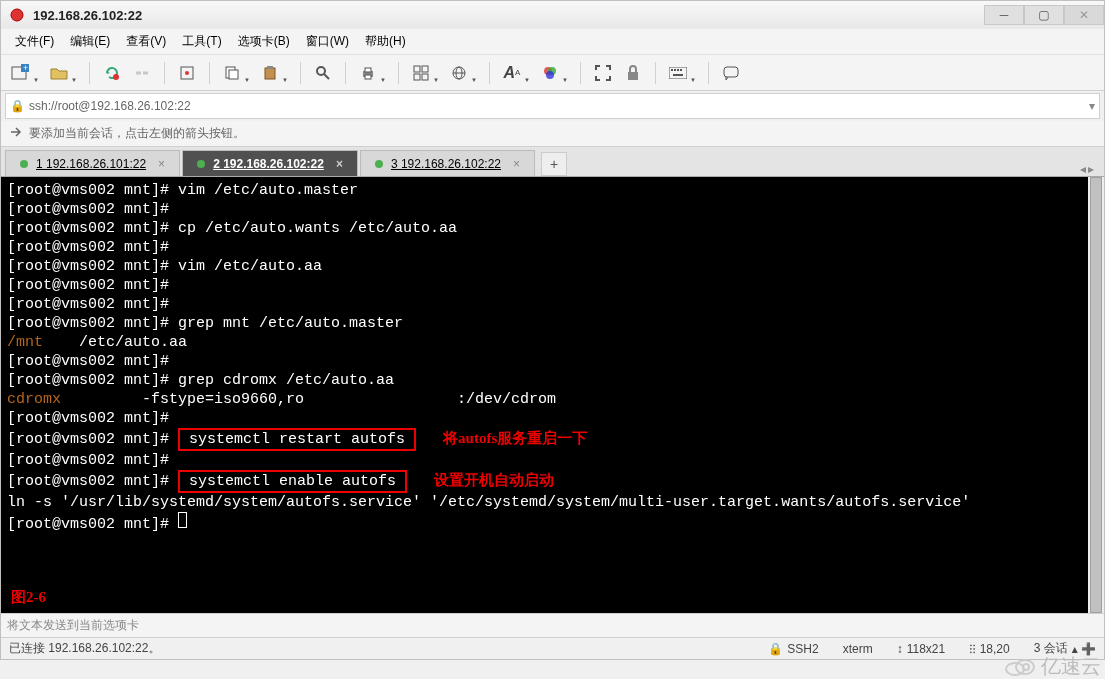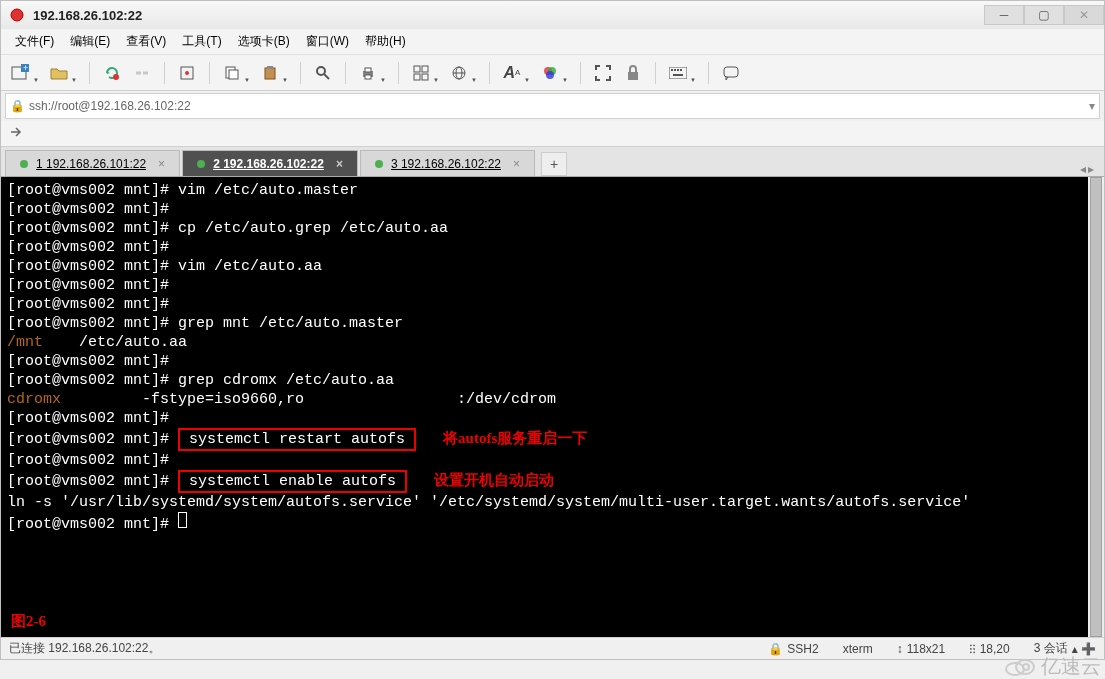--- a/index.html
+++ b/index.html
@@ -231,20 +231,21 @@
   <div class="addrbar">
     <span class="lock">🔒</span>
     <span class="url">ssh://root@192.168.26.102:22</span>
     <span class="drop">▾</span>
   </div>
 
   <div class="hintbar">
     <span class="arrow"><svg width="14" height="14">
           <path d="M2 7h8M7 3l4 4-4 4" fill="none" stroke="#666" stroke-width="1.5"></path>
         </svg></span>
+    <span>要添加当前会话，点击左侧的箭头按钮。</span>
   </div>
 
   <div class="tabbar">
     <div class="tab">
       <span class="dot"></span>
       <span style="text-decoration:underline">1 192.168.26.101:22</span>
       <span class="close">×</span>
     </div>
     <div class="tab active">
       <span class="dot"></span>
@@ -258,21 +259,21 @@
     </div>
     <div class="addtab">+</div>
     <div class="tabnav">
       <span>◂</span>
       <span>▸</span>
     </div>
   </div>
 
   <div class="terminal"><span class="prompt">[root@vms002 mnt]# </span><span>vim /etc/auto.master</span>
 <span class="prompt">[root@vms002 mnt]# </span><span></span>
-<span class="prompt">[root@vms002 mnt]# </span><span>cp /etc/auto.grep /etc/auto.aa</span>
+<span class="prompt">[root@vms002 mnt]# </span><span>cp /etc/auto.wants /etc/auto.aa</span>
 <span class="prompt">[root@vms002 mnt]# </span><span></span>
 <span class="prompt">[root@vms002 mnt]# </span><span>vim /etc/auto.aa</span>
 <span class="prompt">[root@vms002 mnt]# </span><span></span>
 <span class="prompt">[root@vms002 mnt]# </span><span></span>
 <span class="prompt">[root@vms002 mnt]# </span><span>grep mnt /etc/auto.master</span>
 <span class="bol">/mnt</span><span>    /etc/auto.aa</span>
 <span class="prompt">[root@vms002 mnt]# </span><span></span>
 <span class="prompt">[root@vms002 mnt]# </span><span>grep cdromx /etc/auto.aa</span>
 <span class="bol">cdromx</span><span>         -fstype=iso9660,ro                 :/dev/cdrom</span>
 <span class="prompt">[root@vms002 mnt]# </span><span></span>
@@ -280,20 +281,23 @@
 <span class="prompt">[root@vms002 mnt]# </span><span></span>
 <span class="prompt">[root@vms002 mnt]# </span><span class="box">systemctl enable autofs</span>   <span class="ann">设置开机自动启动</span>
 <span>ln -s '/usr/lib/systemd/system/autofs.service' '/etc/systemd/system/multi-user.target.wants/autofs.service'</span>
 <span class="prompt">[root@vms002 mnt]# </span><span class="cursor"></span>
 <span class="ann" style="position:absolute;left:10px;bottom:6px;">图2-6</span>
     <div class="scrollbar">
       <div class="scrollthumb" style="top:0;height:100%;"></div>
     </div>
   </div>
 
+  <div class="inputbar">
+    <span>将文本发送到当前选项卡</span>
+  </div>
 
   <div class="statusbar">
     <span class="cell">已连接 192.168.26.102:22。</span>
     <span class="spacer"></span>
     <span class="cell">🔒 <span>SSH2</span></span>
     <span class="cell">xterm</span>
     <span class="cell">↕ <span>118x21</span></span>
     <span class="cell">⁝⁝ <span>18,20</span></span>
     <span class="cell"><span>3 会话</span> ▴ ➕</span>
   </div>

